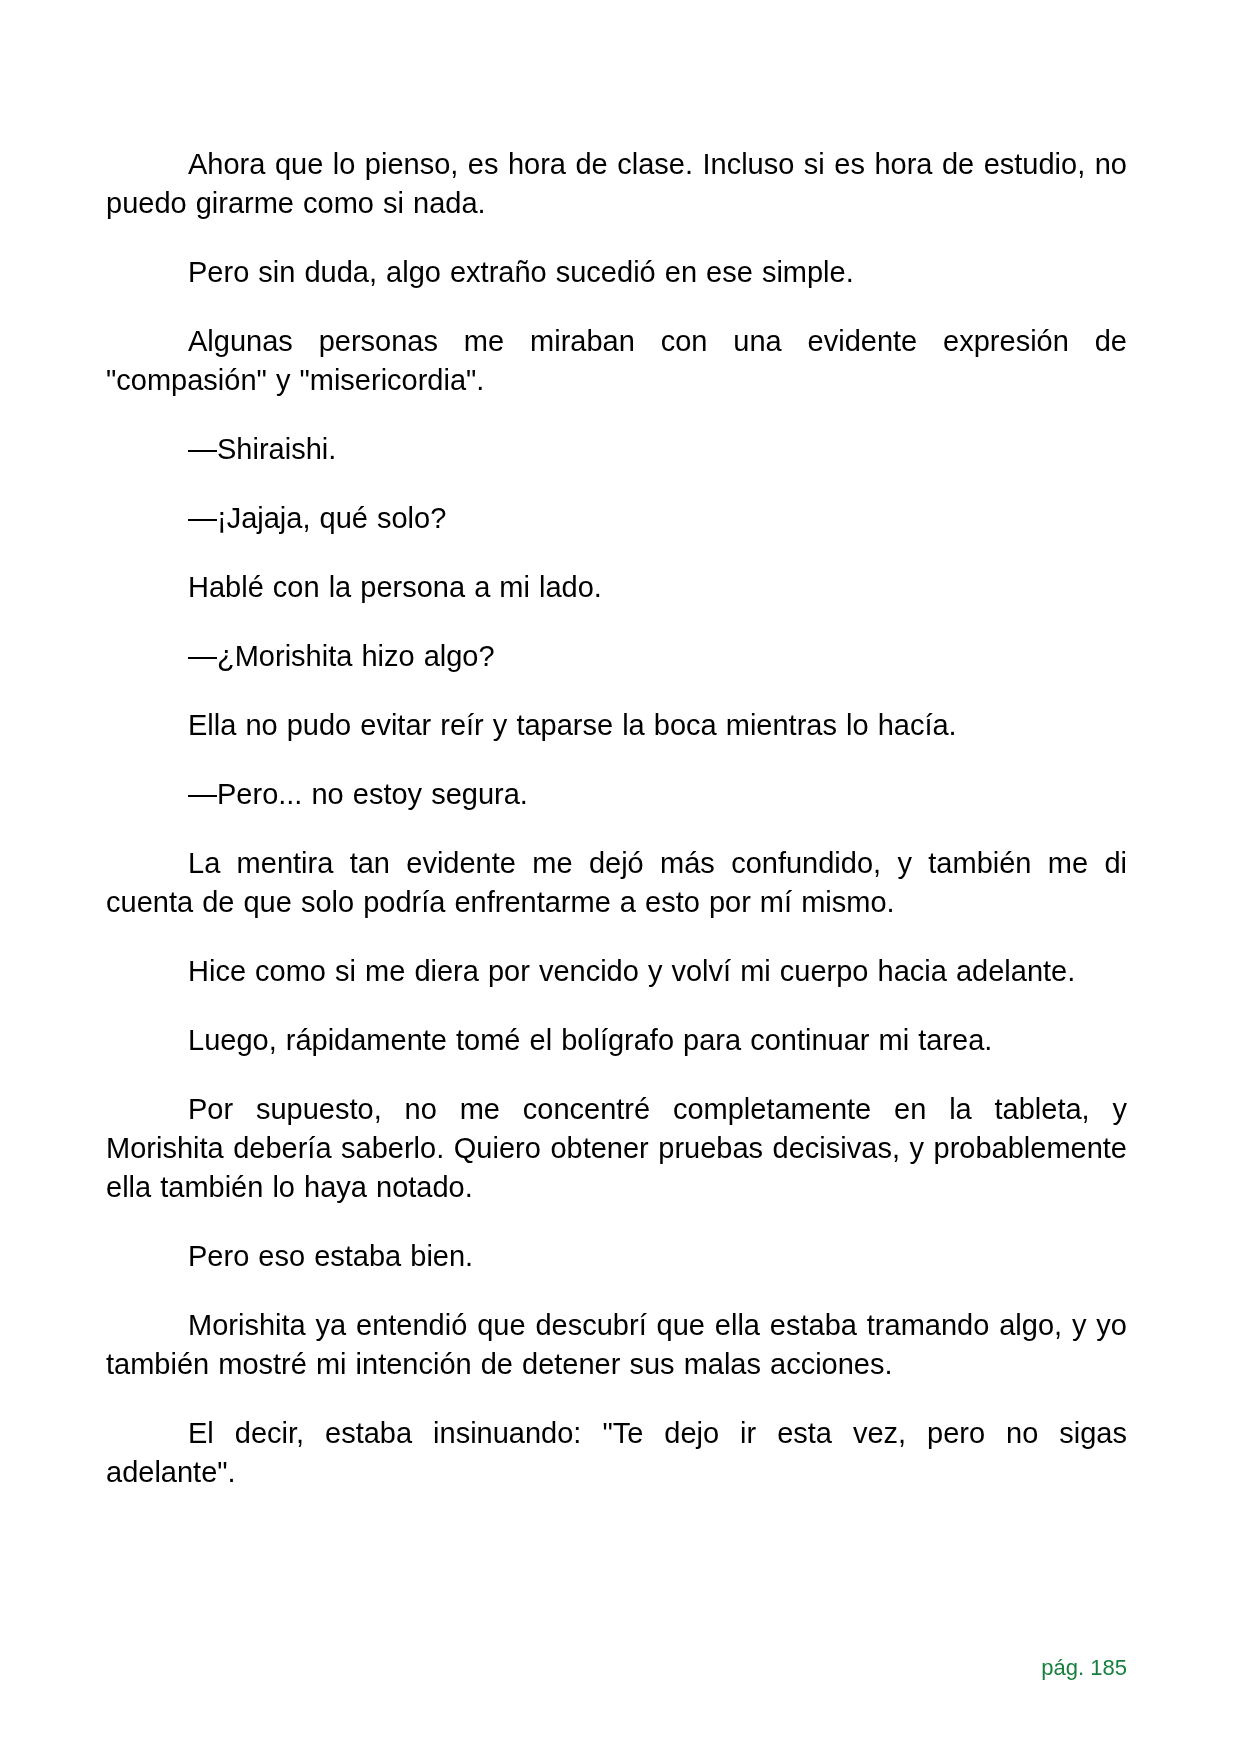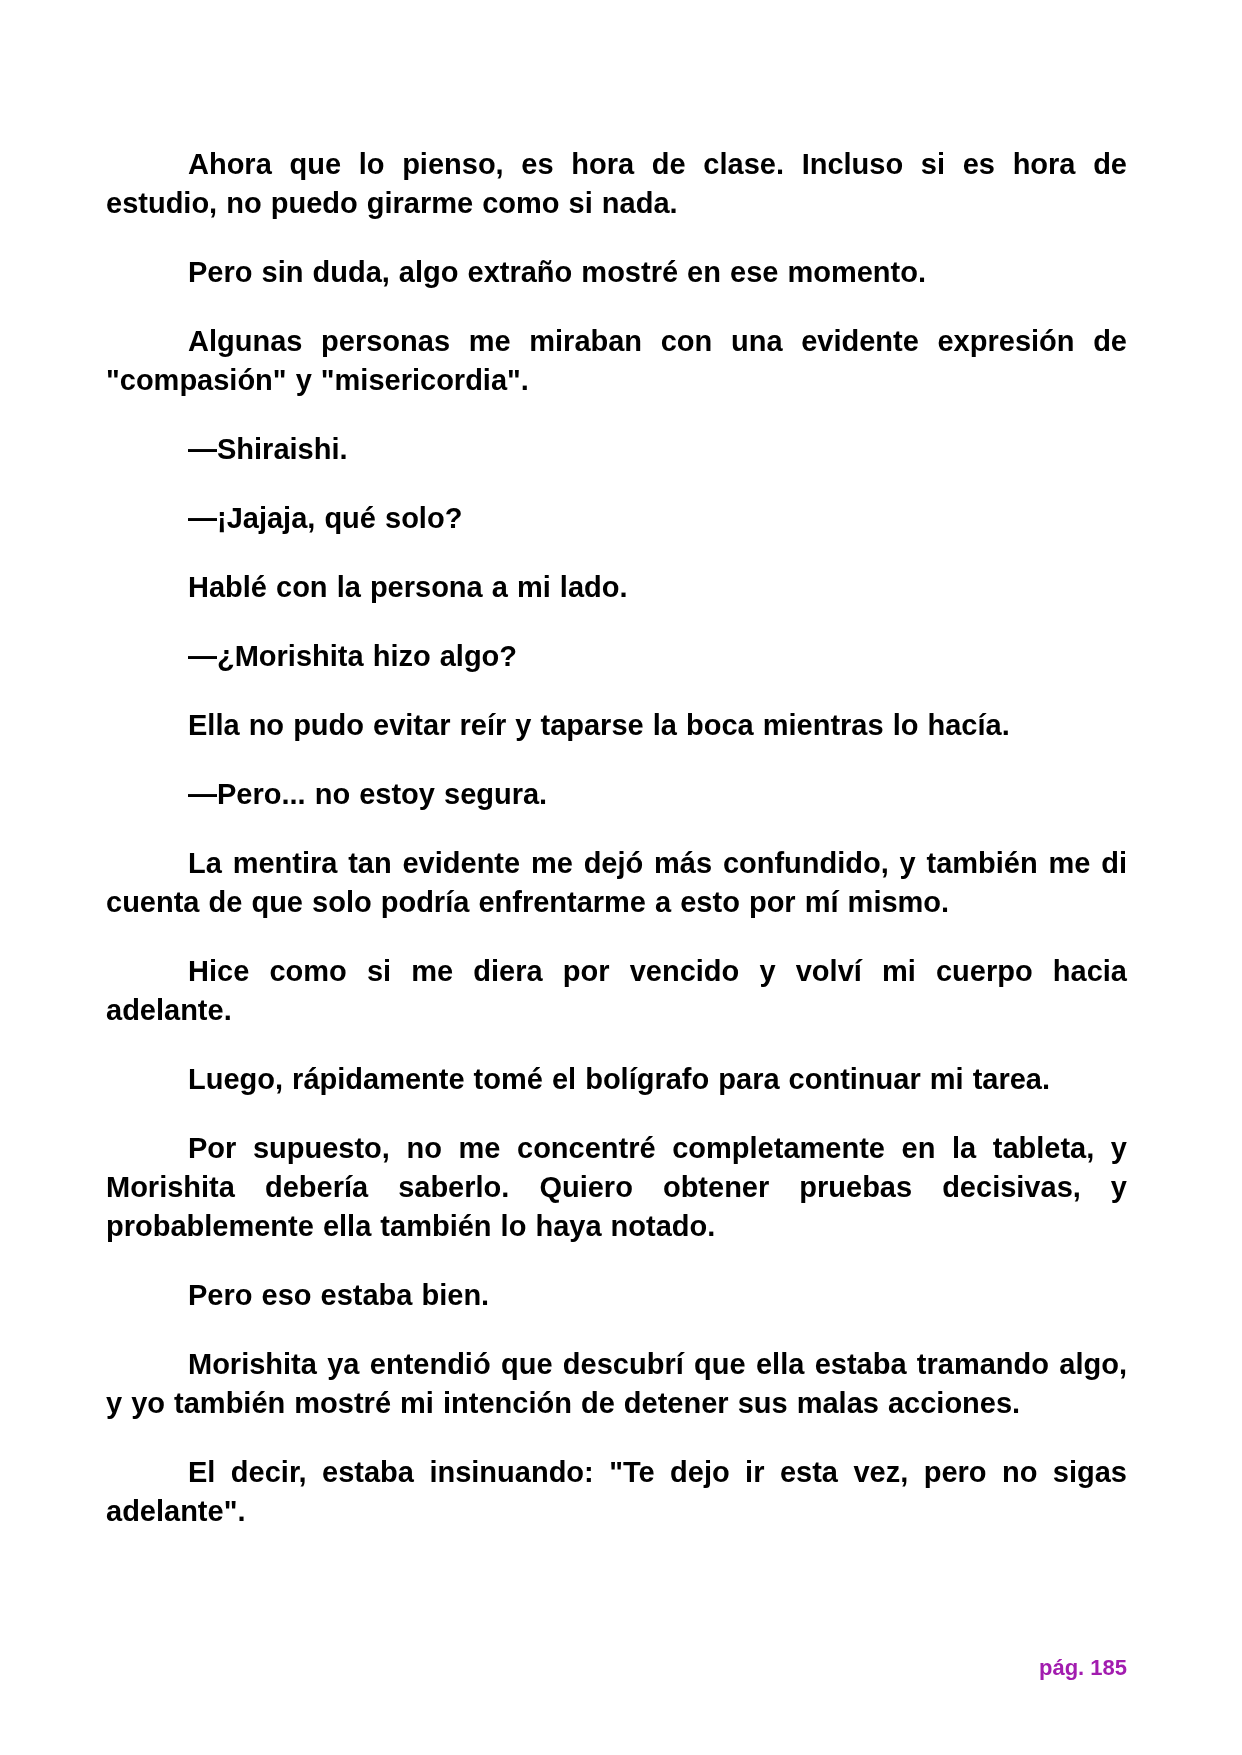--- a/index.html
+++ b/index.html
@@ -8,21 +8,20 @@
     background: #ffffff;
   }
   .page {
     position: relative;
     width: 1242px;
     height: 1755px;
     background: #ffffff;
     overflow: hidden;
     font-family: "Liberation Sans", sans-serif;
     color: #000000;
-    font-weight: bold;
   }
   .content {
     position: absolute;
     top: 145px;
     left: 106px;
     width: 1021px;
   }
   .para {
     margin: 0 0 30px 0;
     font-size: 29px;
@@ -30,30 +29,30 @@
     text-align: justify;
     text-indent: 82px;
     word-spacing: 1px;
   }
   .footer {
     position: absolute;
     top: 1654px;
     right: 115px;
     font-size: 22px;
     line-height: 28px;
-    color: #a21caf;
+    color: #15803d;
   }
 </style>
 </head>
 <body>
 
 <div class="page">
   <div class="content">
     <p class="para">Ahora que lo pienso, es hora de clase. Incluso si es hora de estudio, no puedo girarme como si nada.</p>
-    <p class="para">Pero sin duda, algo extraño mostré en ese momento.</p>
+    <p class="para">Pero sin duda, algo extraño sucedió en ese simple.</p>
     <p class="para">Algunas personas me miraban con una evidente expresión de "compasión" y "misericordia".</p>
     <p class="para">—Shiraishi.</p>
     <p class="para">—¡Jajaja, qué solo?</p>
     <p class="para">Hablé con la persona a mi lado.</p>
     <p class="para">—¿Morishita hizo algo?</p>
     <p class="para">Ella no pudo evitar reír y taparse la boca mientras lo hacía.</p>
     <p class="para">—Pero... no estoy segura.</p>
     <p class="para">La mentira tan evidente me dejó más confundido, y también me di cuenta de que solo podría enfrentarme a esto por mí mismo.</p>
     <p class="para">Hice como si me diera por vencido y volví mi cuerpo hacia adelante.</p>
     <p class="para">Luego, rápidamente tomé el bolígrafo para continuar mi tarea.</p>

